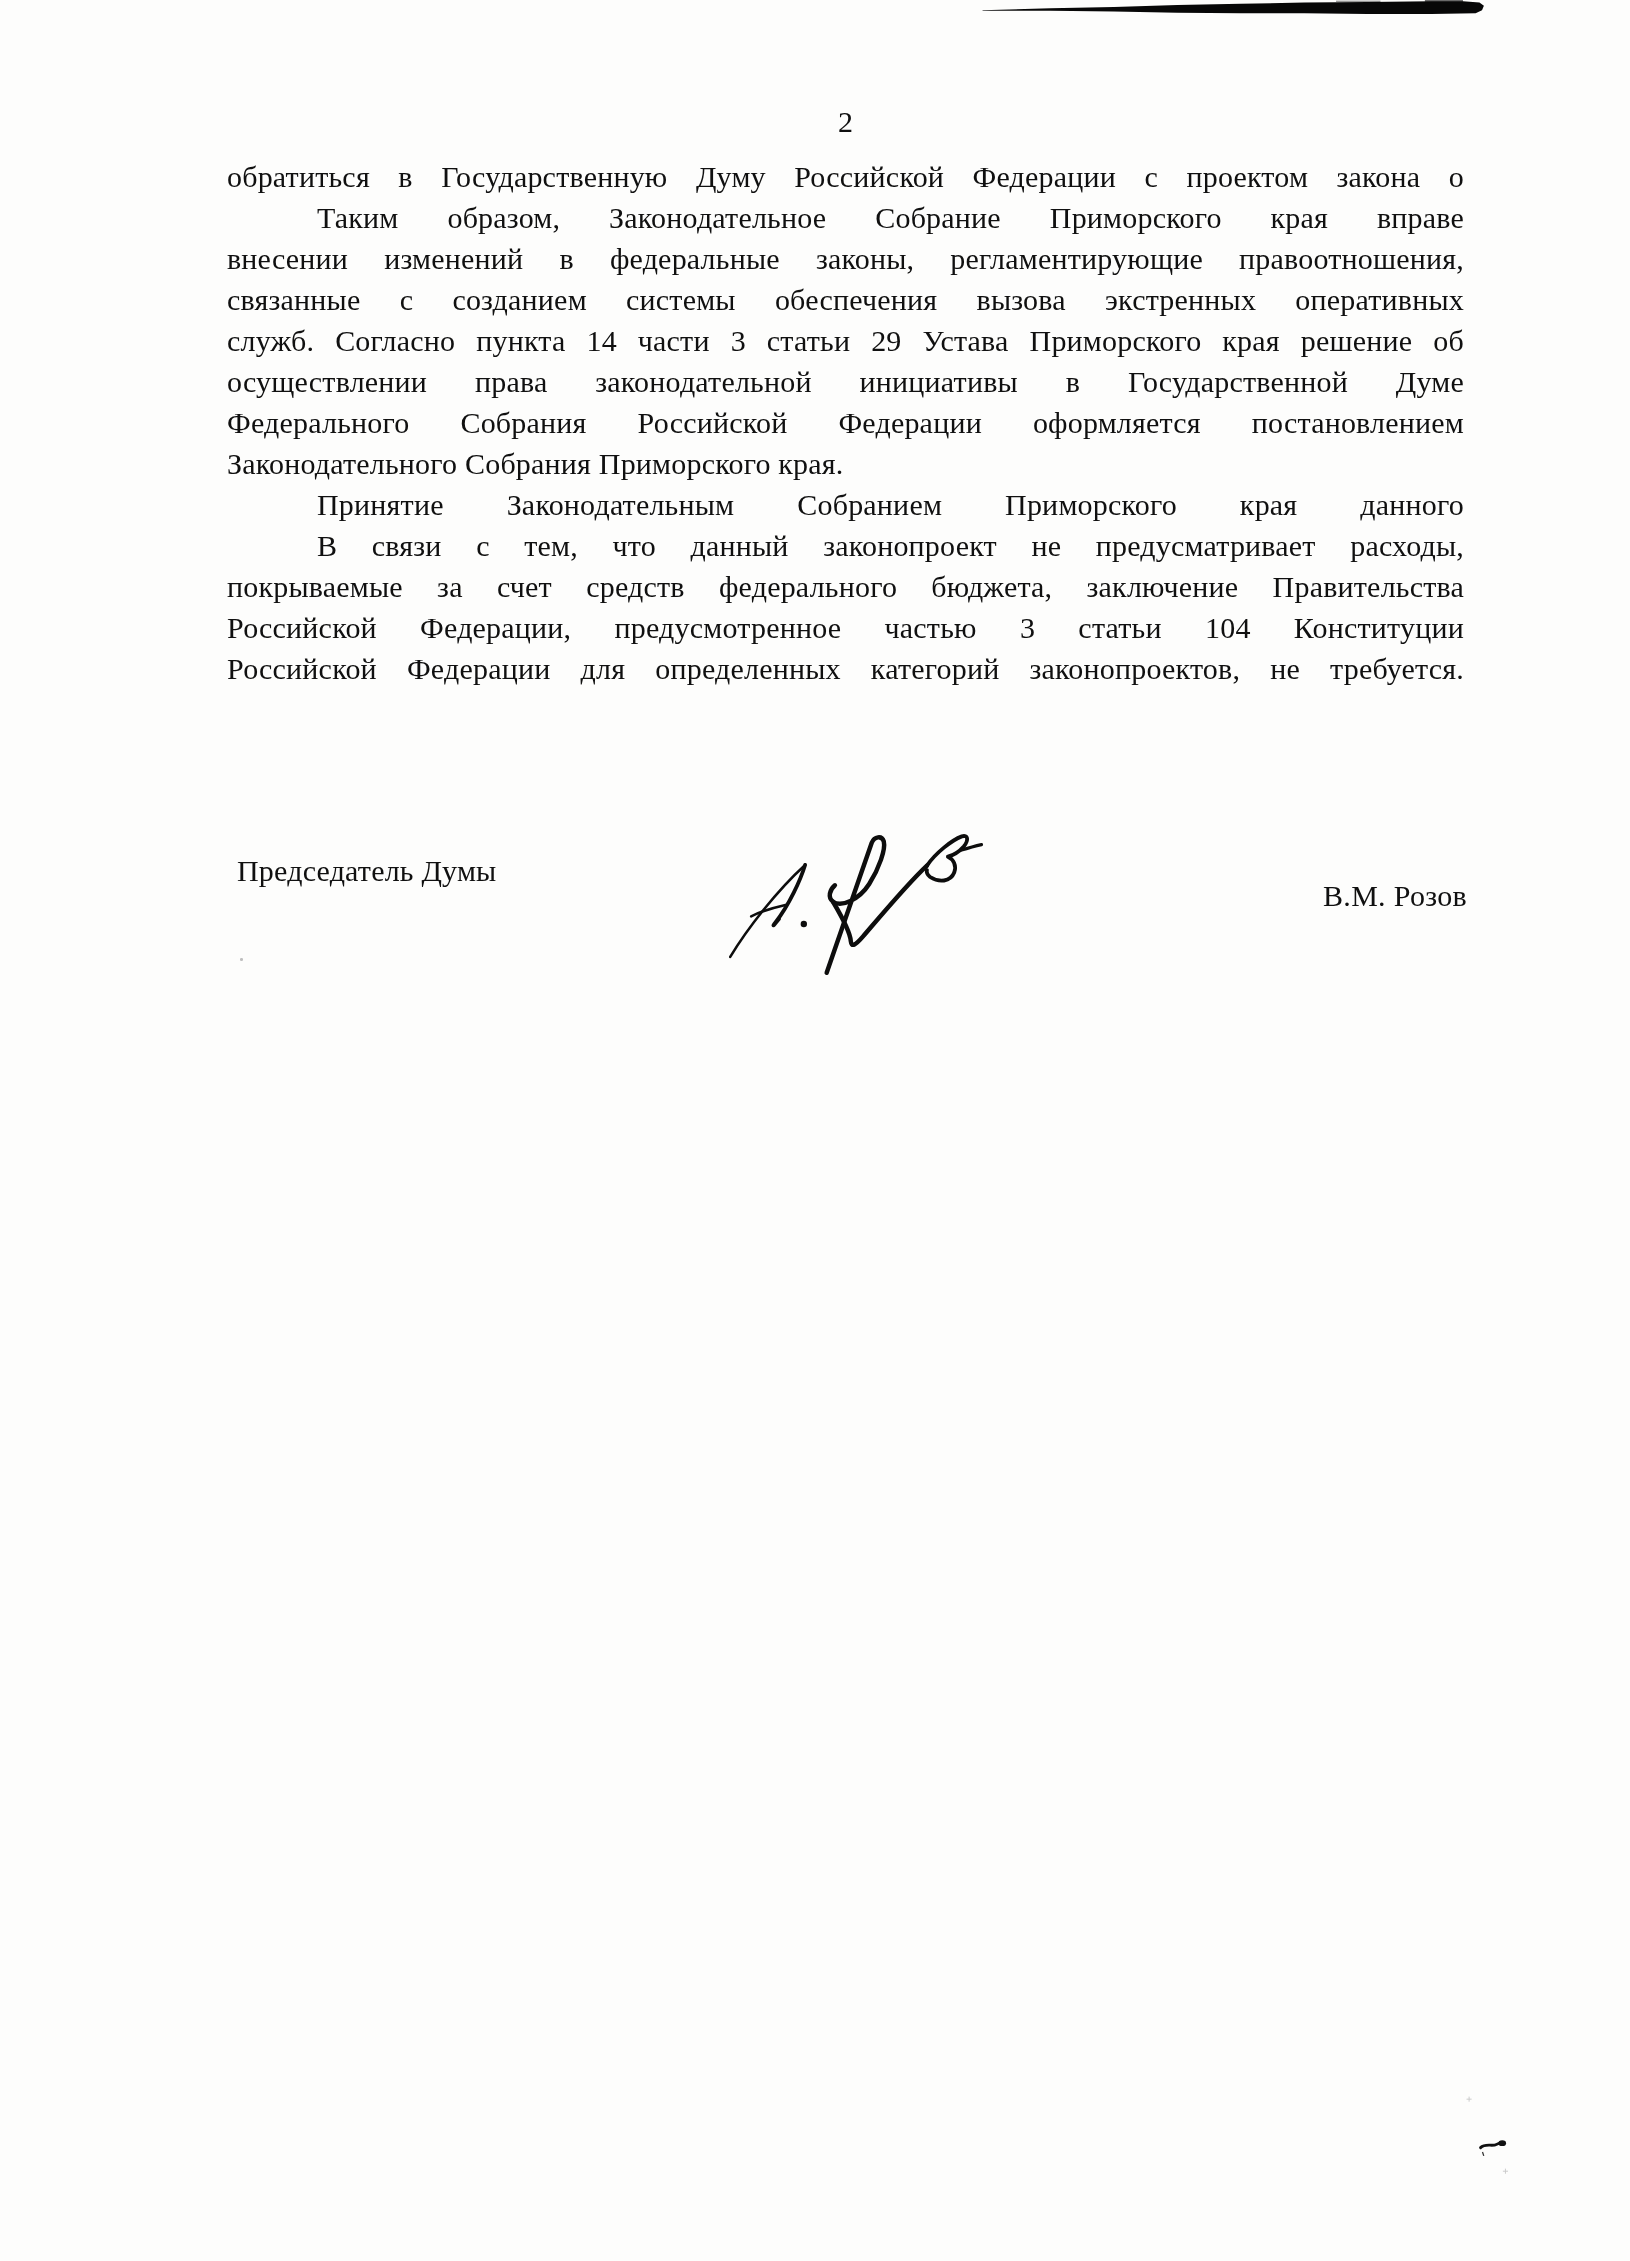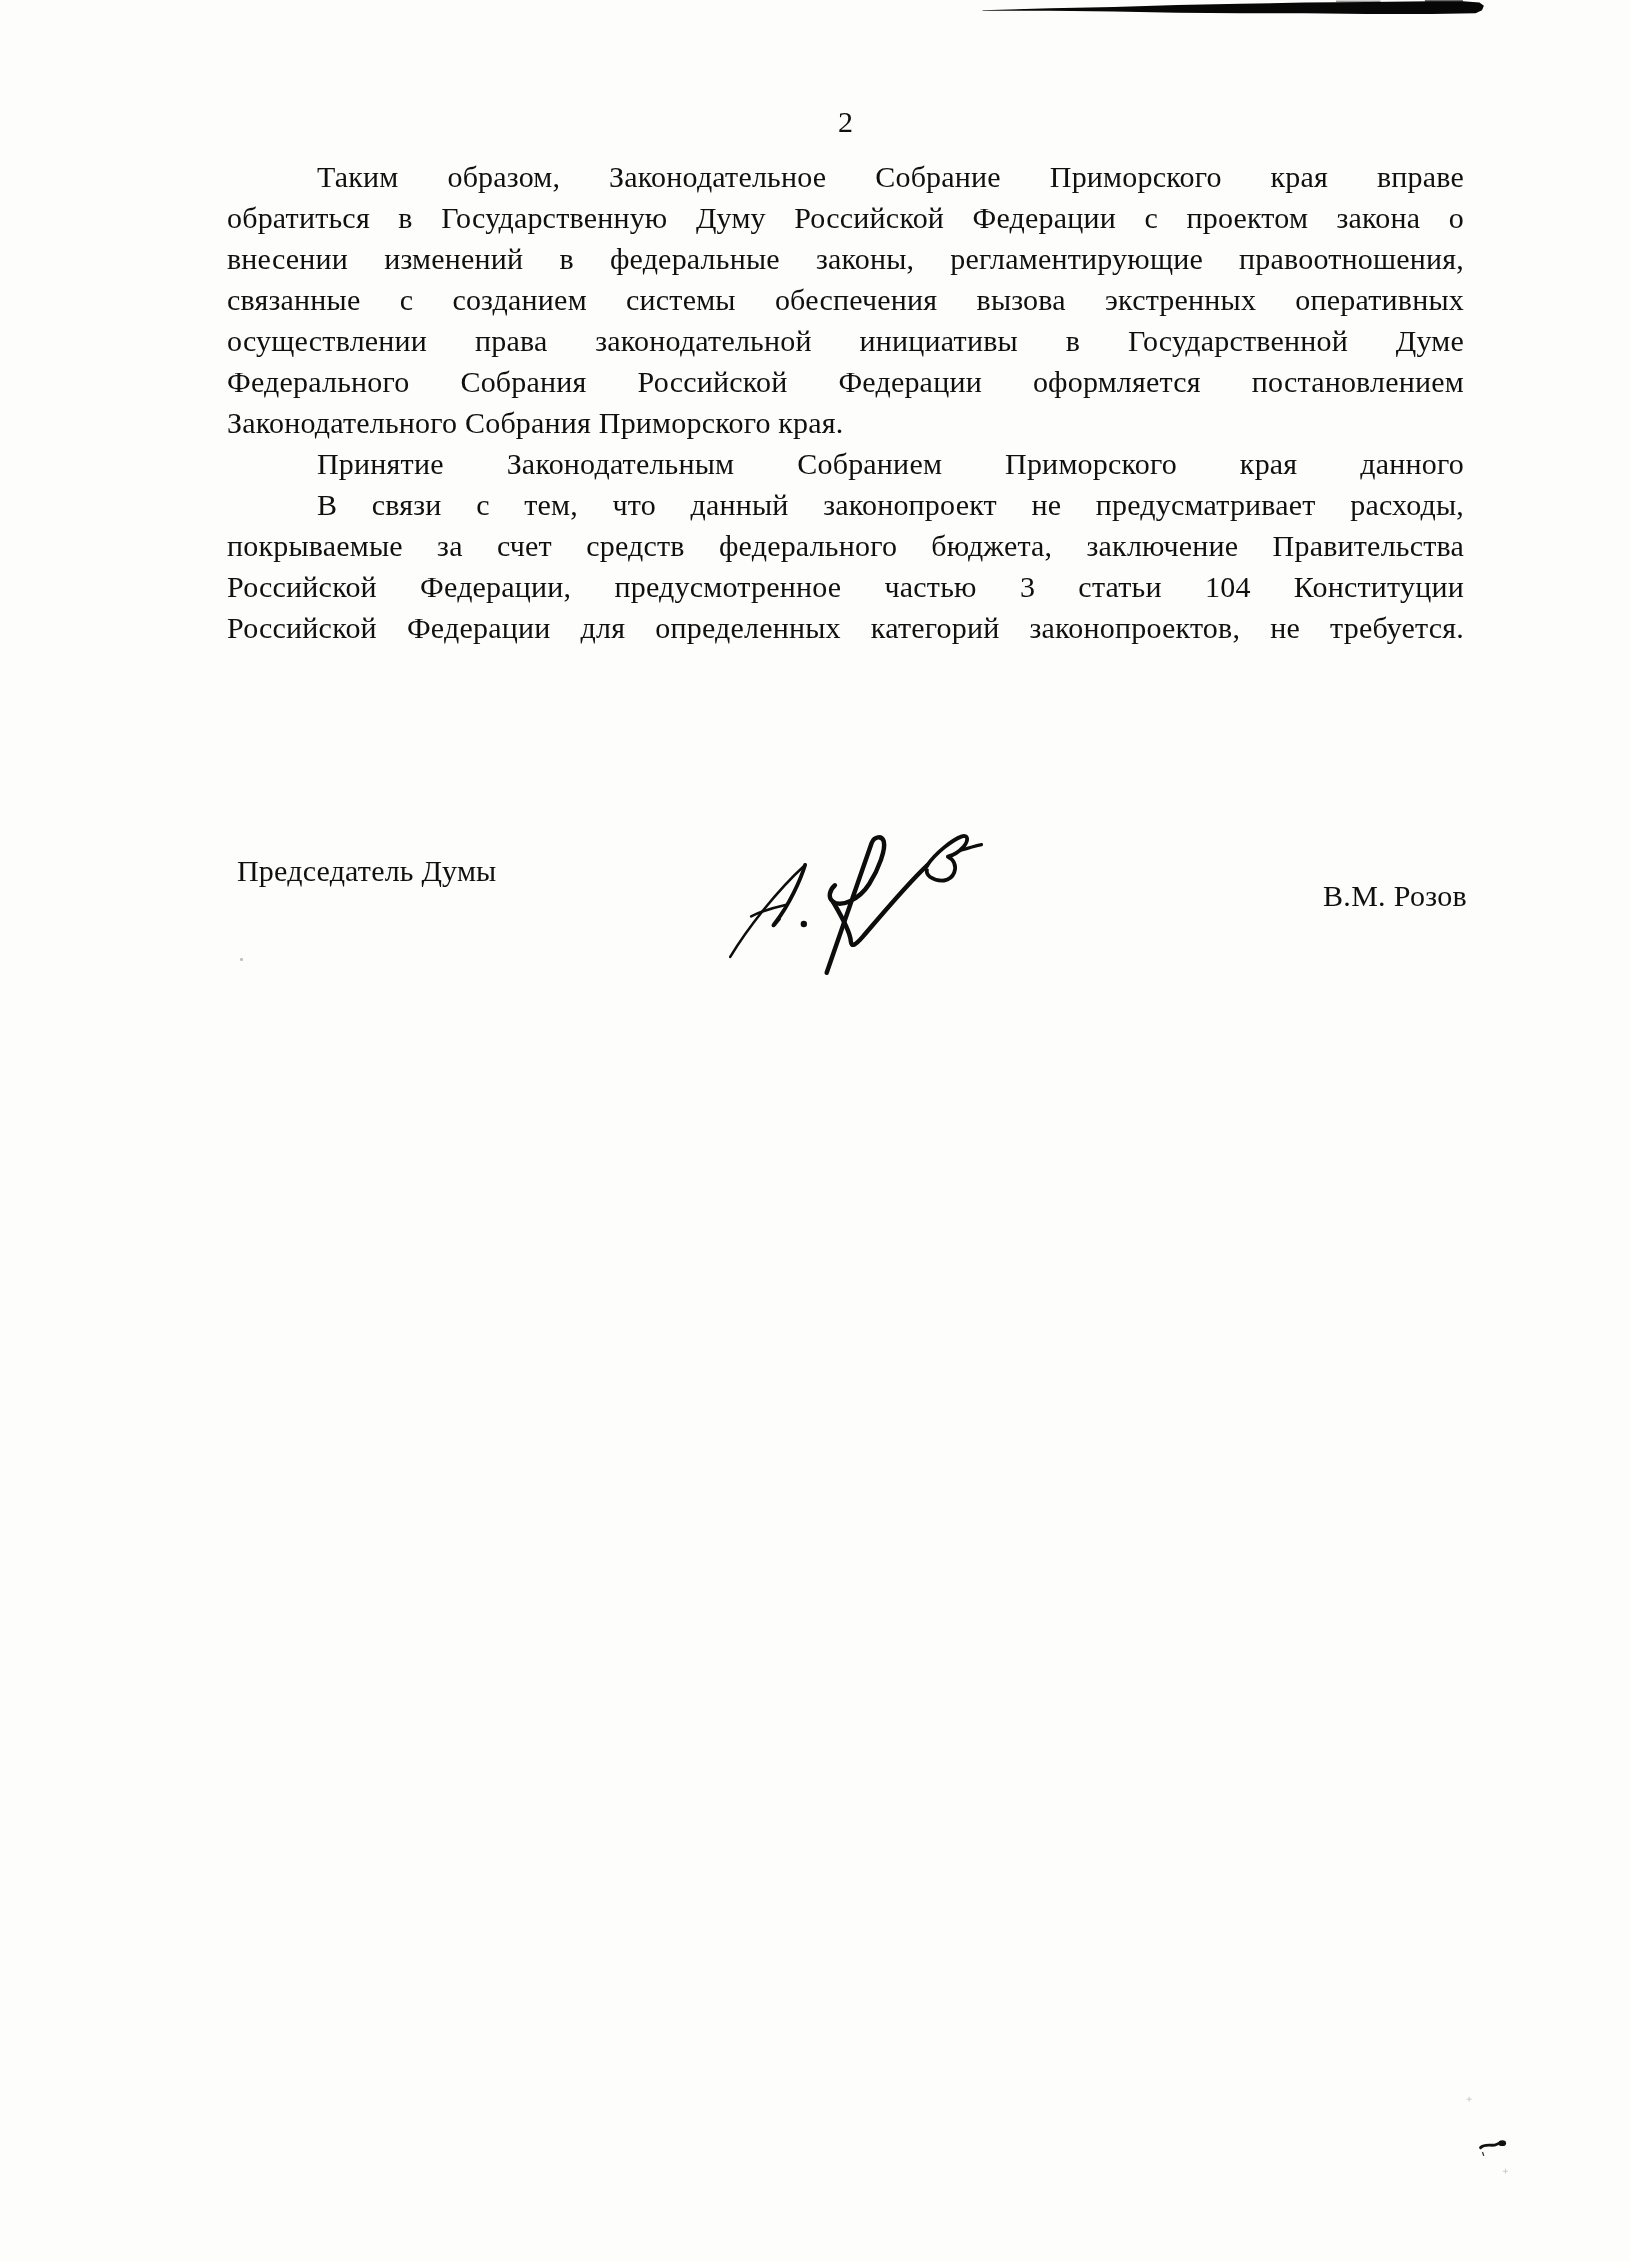--- a/index.html
+++ b/index.html
@@ -102,24 +102,25 @@
     <polygon fill="#070707" points="
       3,16 110,13 210,11 310,8 410,6 510,4 610,3 710,2 760,2 786,4 793,9
       790,16 780,21 710,22 610,22 510,21 410,21 310,20 210,18 110,17 3,17"></polygon>
     <rect x="700" y="0" width="60" height="3" fill="#070707" opacity="0.6"></rect>
     <rect x="560" y="1" width="70" height="2" fill="#070707" opacity="0.45"></rect>
   </svg>
 
   <div class="page-number">2</div>
 
   <div class="body-text">
+      <div class="line jfull">обратиться в Государственную Думу Российской Федерации с проектом закона о</div>
       <div class="line first jfull">Таким образом, Законодательное Собрание Приморского края вправе</div>
-      <div class="line jfull">обратиться в Государственную Думу Российской Федерации с проектом закона о</div>
       <div class="line jfull">внесении изменений в федеральные законы, регламентирующие правоотношения,</div>
       <div class="line jfull">связанные с созданием системы обеспечения вызова экстренных оперативных</div>
+      <div class="line jfull">служб. Согласно пункта 14 части 3 статьи 29 Устава Приморского края решение об</div>
       <div class="line jfull">осуществлении права законодательной инициативы в Государственной Думе</div>
       <div class="line jfull">Федерального Собрания Российской Федерации оформляется постановлением</div>
       <div class="line">Законодательного Собрания Приморского края.</div>
       <div class="line first jfull">Принятие Законодательным Собранием Приморского края данного</div>
       <div class="line first jfull">В связи с тем, что данный законопроект не предусматривает расходы,</div>
       <div class="line jfull">покрываемые за счет средств федерального бюджета, заключение Правительства</div>
       <div class="line jfull">Российской Федерации, предусмотренное частью 3 статьи 104 Конституции</div>
       <div class="line jfull">Российской Федерации для определенных категорий законопроектов, не требуется.</div>
     </div>
 

